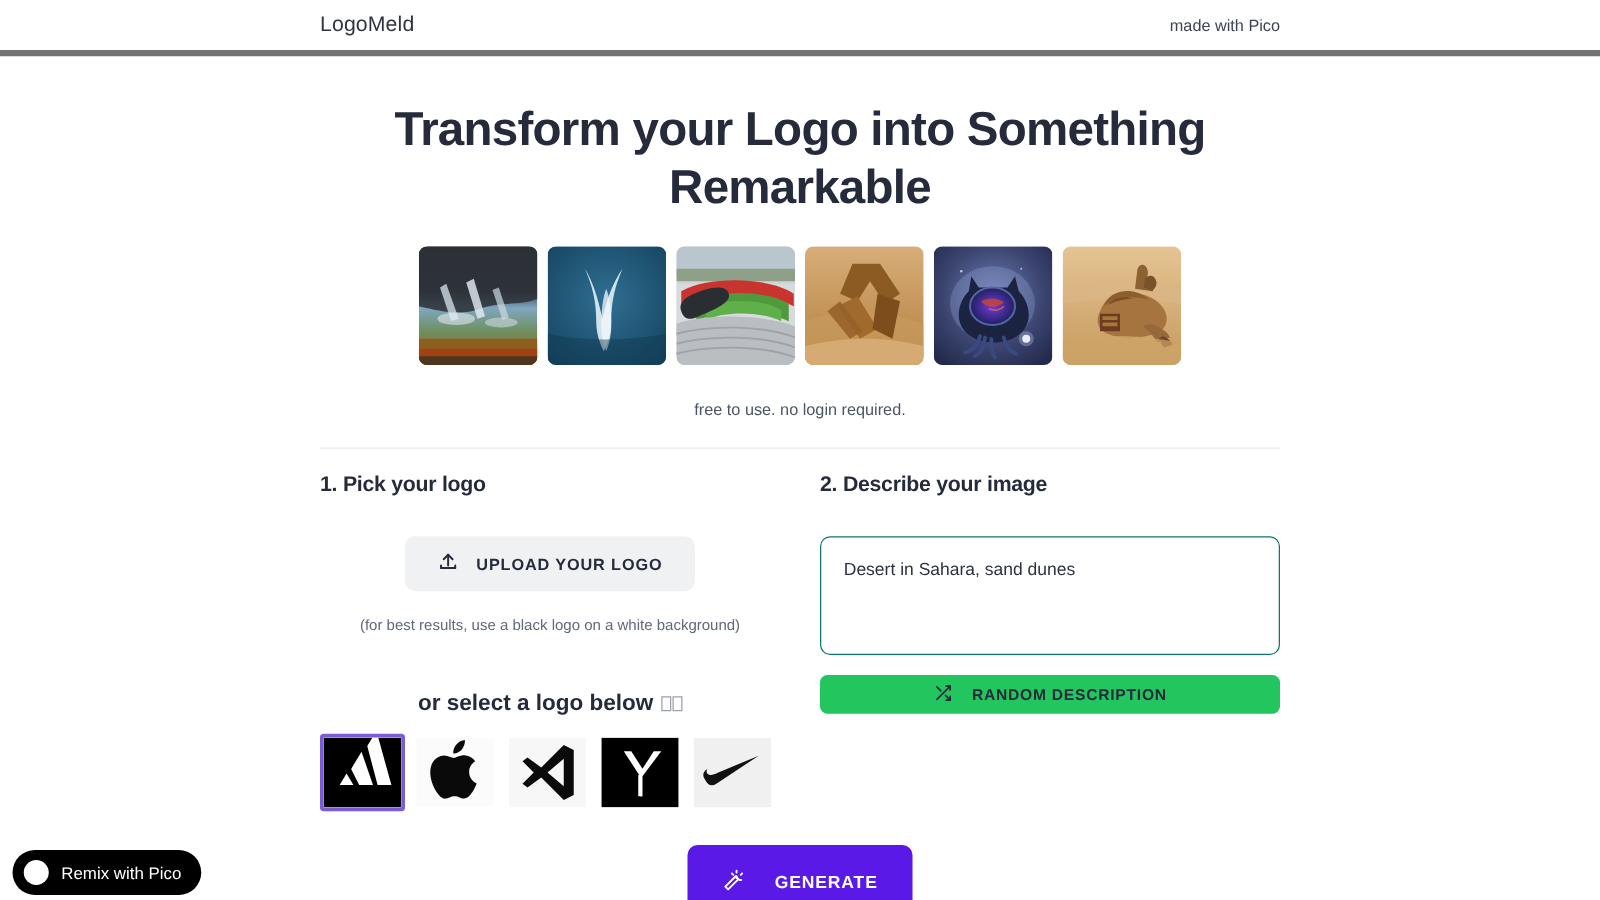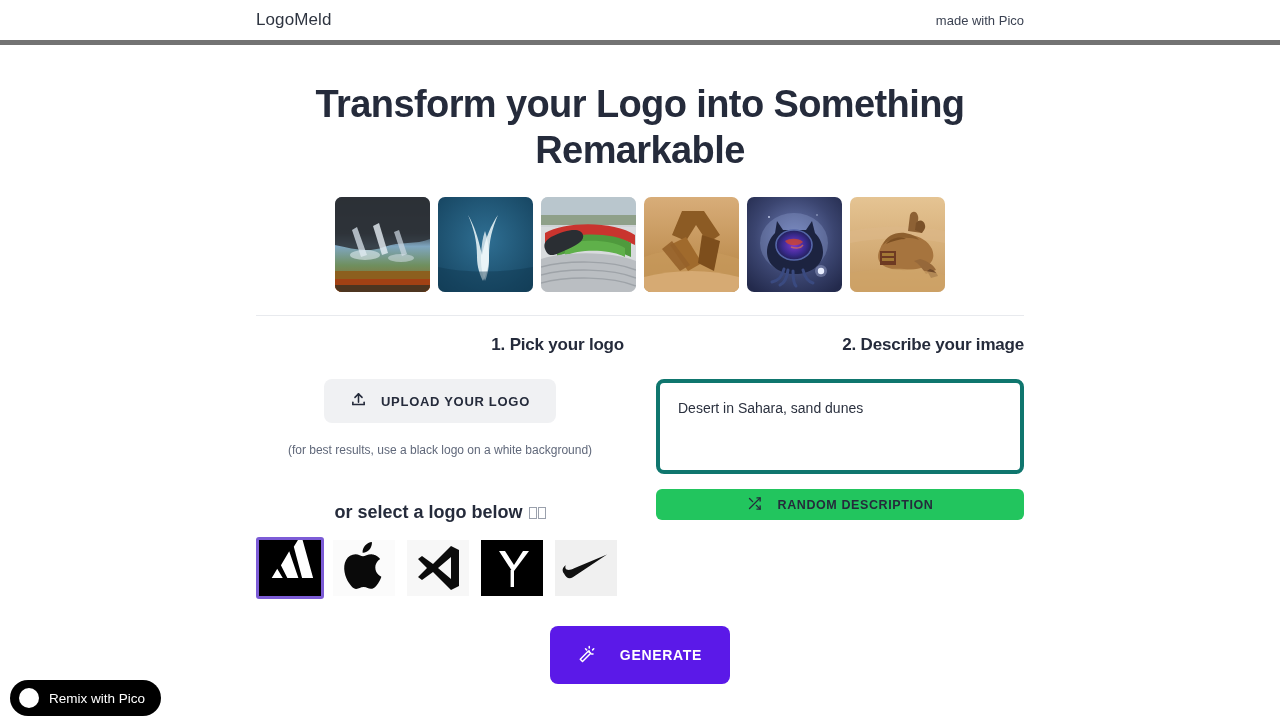--- a/index.html
+++ b/index.html
@@ -97,22 +97,21 @@
     gap: 32px;
     padding-top: 19px;
   }
   .col { width: 368px; }
 
   .step-title {
     font-size: 17px;
     font-weight: 700;
     color: #252b3b;
     letter-spacing: -0.2px;
-    margin-bottom: 24px;
-    text-align: right;
+    margin-bottom: 31px;
   }
 
   
   .upload-wrap { text-align: center; }
   .btn-upload {
     display: inline-flex;
     align-items: center;
     gap: 14px;
     background: #f0f1f3;
     border: none;
@@ -166,21 +165,21 @@
     border: 3px solid transparent;
     flex: 0 0 auto;
   }
   .logo-cell.selected { border-color: #7c5cd6; }
   .logo-cell svg { display: block; width: 100%; height: 100%; }
 
   
   .textarea-box {
     width: 368px;
     height: 95px;
-    border: 4px solid #0f766e;
+    border: 1px solid #0f766e;
     border-radius: 8px;
     background: #fff;
     padding: 16px 18px;
     font-family: inherit;
     font-size: 14px;
     color: #2b313f;
     resize: none;
     outline: none;
     line-height: 1.4;
   }
@@ -392,20 +391,21 @@
         <path d="M30 54h16v14H30Z" fill="#6e3a22"></path>
         <path d="M32 56h12v3H32Zm0 5h12v3H32Z" fill="#b08a3c" opacity=".8"></path>
         <path d="M70 62c7 2 14 6 16 11l-10 4c-4-6-8-11-12-13Z" fill="#96683a"></path>
         <path d="M80 72c4 1 7 4 8 7l-7 2-4-7Z" fill="#70492a"></path>
         <path d="M0 76c30-6 66-6 95 2v17H0Z" fill="#cfa468" opacity=".7"></path>
       </svg>
     </div>
 
   </div>
 
+  <div class="tagline">free to use. no login required.</div>
 </section>
 
 <div class="divider"></div>
 
 <section class="columns">
 
   <div class="col">
     <div class="step-title">1. Pick your logo</div>
 
     <div class="upload-wrap">

